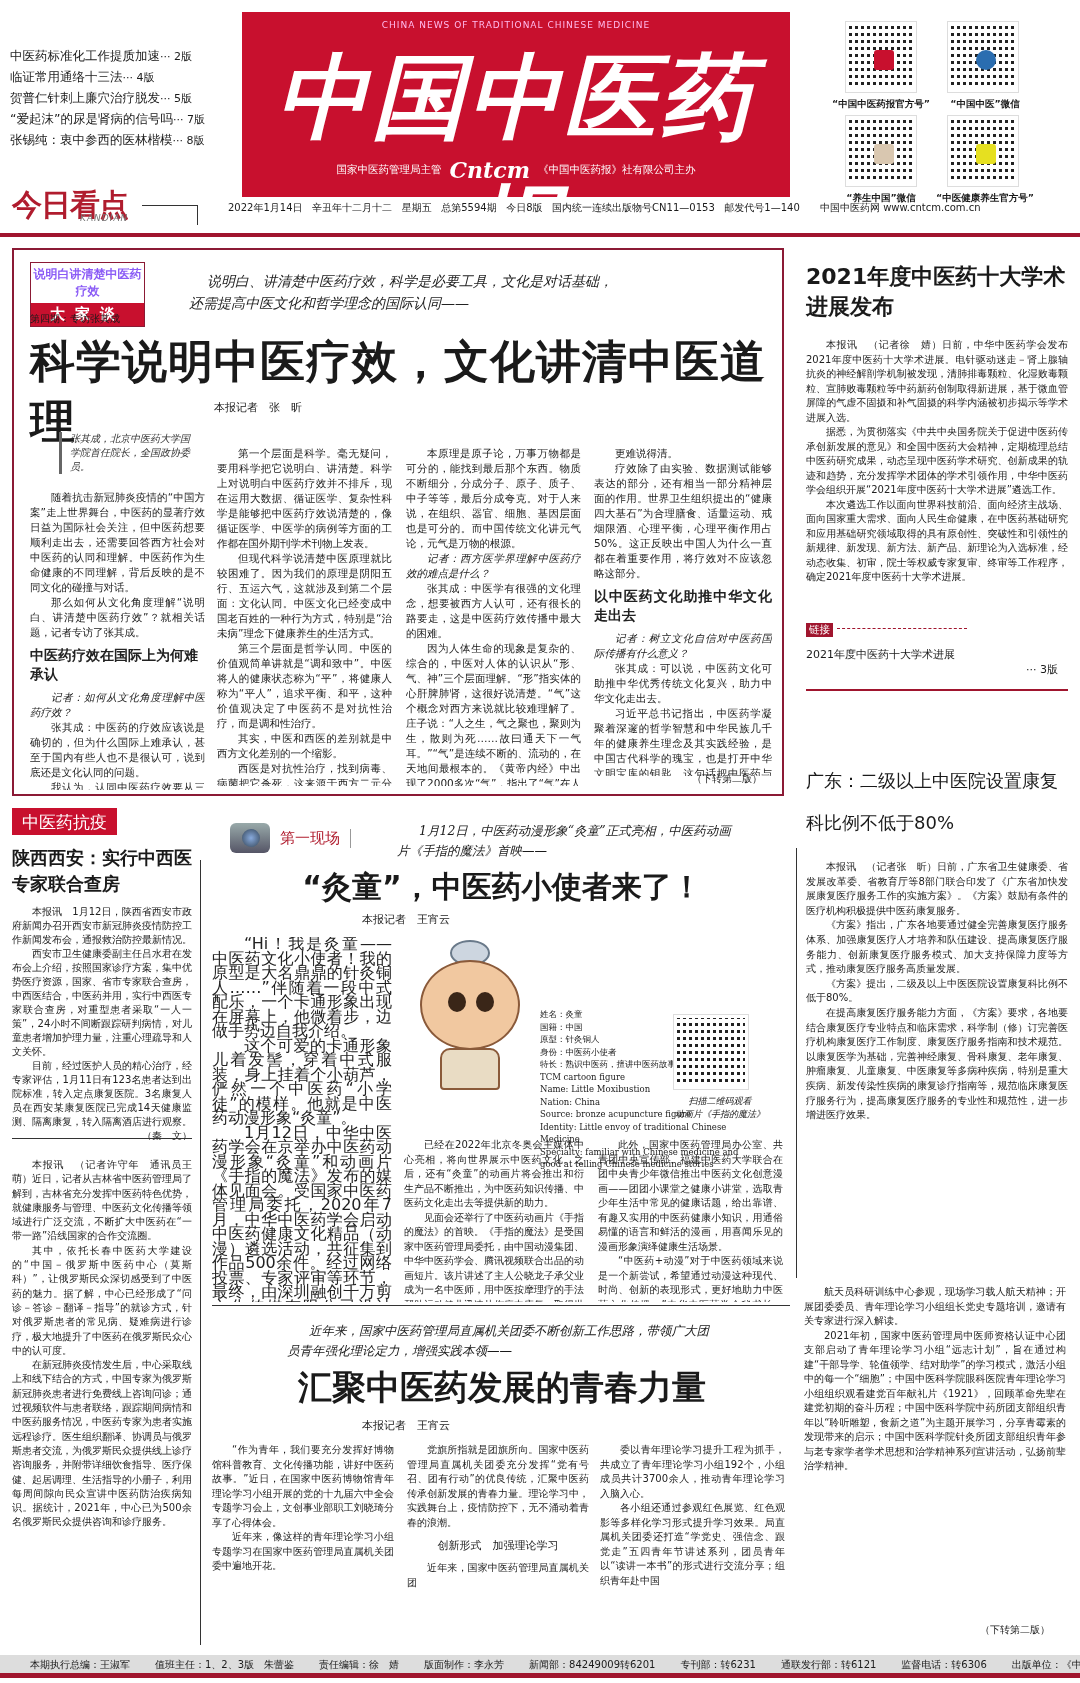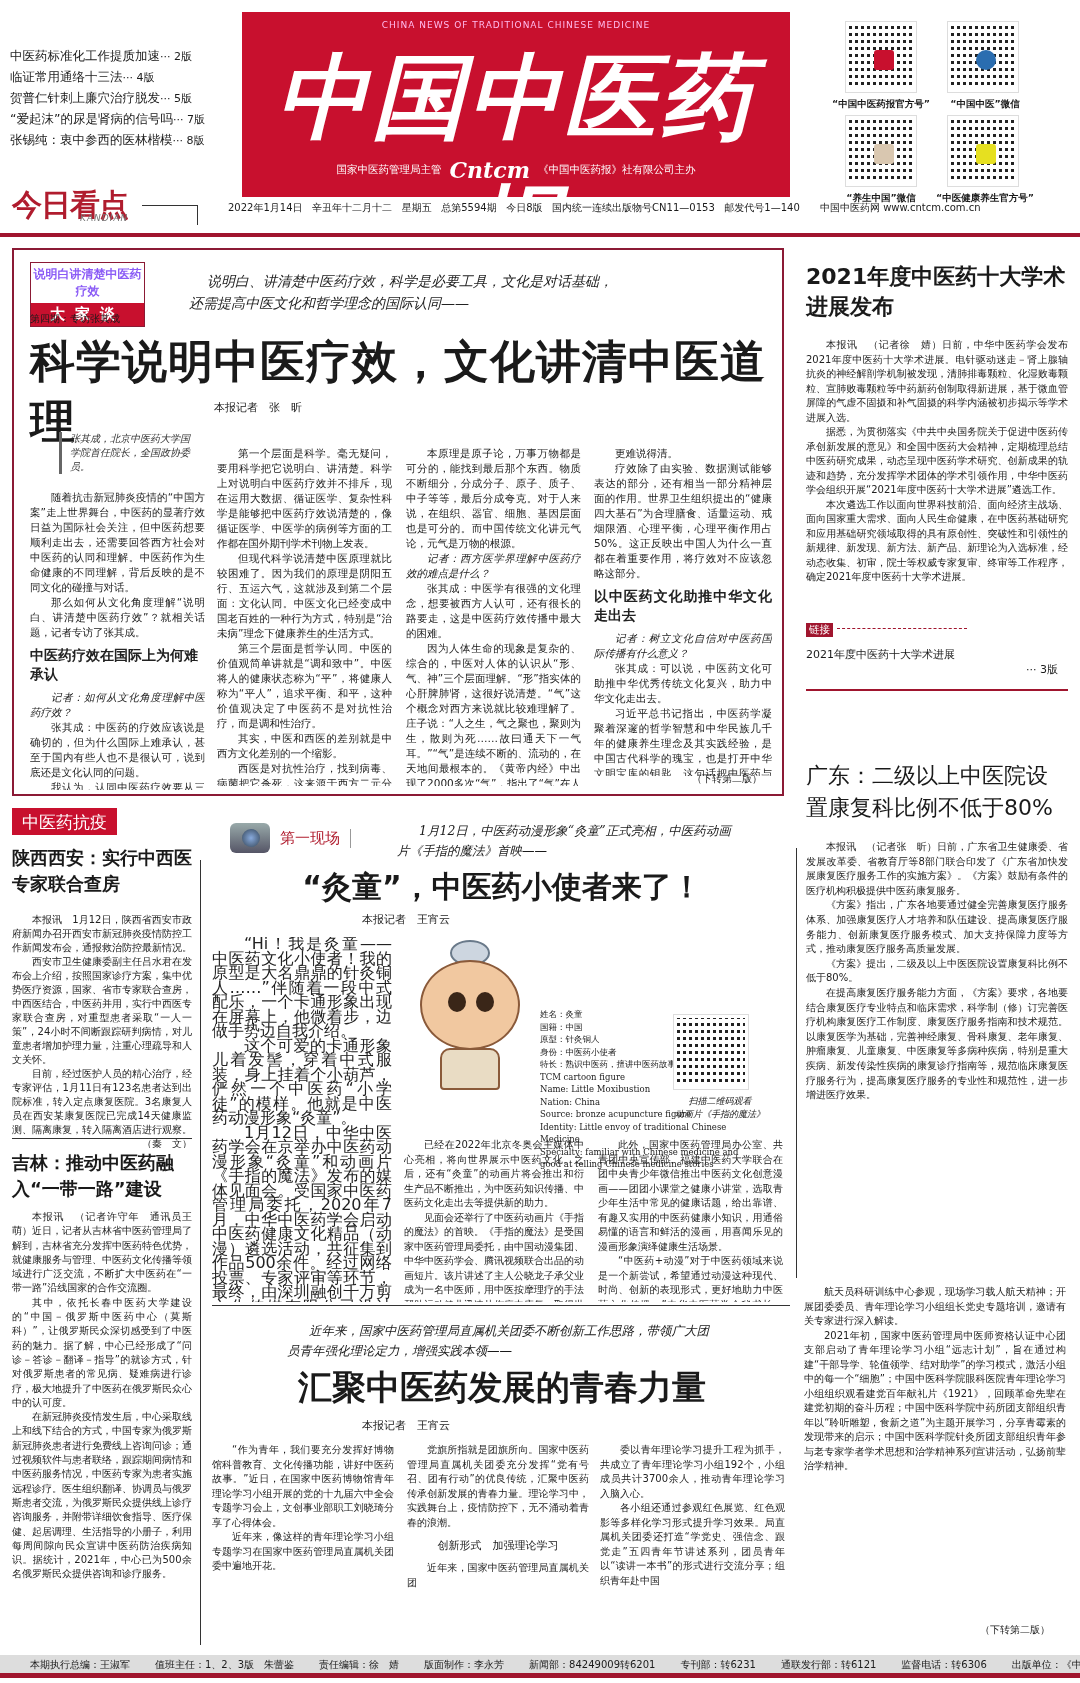--- a/index.html
+++ b/index.html
@@ -32,21 +32,21 @@
 .issue{position:absolute;left:16px;top:62px;font-size:10px}
 .deck{position:absolute;left:175px;top:20px;width:590px;font-family:"DejaVu Serif",serif;font-size:14px;line-height:22px;color:#222;font-style:italic}
 .deck .l1{padding-left:18px}
 .head1{position:absolute;left:16px;top:82px;width:750px;font-size:45px;font-weight:bold;letter-spacing:1px;font-family:"DejaVu Sans",sans-serif}
 .byline{font-family:"DejaVu Serif",serif;font-size:11px;}
 .col{font-size:10.5px;line-height:15px;text-align:justify;overflow:hidden;color:#222}
 .col p{text-indent:2em}
 .sidequote{position:absolute;left:45px;top:182px;width:140px;font-size:10px;line-height:14px;font-style:italic;border-left:3px solid #666;padding-left:8px;color:#333}
 .subhead{font-size:14px;font-weight:bold;line-height:19px;margin:6px 0}
 .right-head{font-size:22px;font-weight:bold;line-height:30px}
-.right-head2{font-size:22px;line-height:32px}
+.right-head2{font-size:18px;line-height:42px}
 .link-tag{display:inline-block;background:#a0152e;color:#fff;font-size:10.5px;padding:0 3px}
 .dash{display:inline-block;width:130px;border-top:1px dashed #a0152e;vertical-align:middle;margin-left:4px}
 .section-tag{left:12px;top:808px;width:105px;height:27px;background:#c8102e;color:#fff;font-size:17px;padding:3px 10px;font-family:"DejaVu Serif",serif}
 .left-head{font-size:18px;font-weight:bold;line-height:26px}
 .vrule{border-left:1px solid #333}
 .hrule{border-top:1px solid #333}
 .camera{width:40px;height:30px;border-radius:6px;background:linear-gradient(#9aa 0,#556 100%);position:relative}
 .camera:after{content:"";position:absolute;left:12px;top:6px;width:18px;height:18px;border-radius:50%;background:radial-gradient(#8ad,#345)}
 .mascot{width:120px;height:150px;position:relative}
 .mascot .head{position:absolute;left:10px;top:20px;width:100px;height:90px;border-radius:50%;background:#f1c8a0;border:2px solid #8a5a3a}
@@ -183,30 +183,29 @@
       <p>《方案》指出，广东各地要通过健全完善康复医疗服务体系、加强康复医疗人才培养和队伍建设、提高康复医疗服务能力、创新康复医疗服务模式、加大支持保障力度等方式，推动康复医疗服务高质量发展。</p>
       <p>《方案》提出，二级及以上中医医院设置康复科比例不低于80%。</p>
       <p>在提高康复医疗服务能力方面，《方案》要求，各地要结合康复医疗专业特点和临床需求，科学制（修）订完善医疗机构康复医疗工作制度、康复医疗服务指南和技术规范。以康复医学为基础，完善神经康复、骨科康复、老年康复、肿瘤康复、儿童康复、中医康复等多病种疾病，特别是重大疾病、新发传染性疾病的康复诊疗指南等，规范临床康复医疗服务行为，提高康复医疗服务的专业性和规范性，进一步增进医疗效果。</p>
   </div>
 </div>
 <div class="abs vrule" style="left:796px;top:848px;height:430px"></div>
 
 <div class="abs section-tag">中医药抗疫</div>
 <div class="abs" style="left:12px;top:845px;width:180px">
   <div class="left-head">陕西西安：实行中西医专家联合查房</div>
-  <div class="col" style="margin-top:16px;height:235px;font-size:10px;line-height:14px">
+  <div class="col" style="margin-top:8px;height:235px;font-size:10px;line-height:14px">
     <p>本报讯　1月12日，陕西省西安市政府新闻办召开西安市新冠肺炎疫情防控工作新闻发布会，通报救治防控最新情况。</p>
       <p>西安市卫生健康委副主任吕水君在发布会上介绍，按照国家诊疗方案，集中优势医疗资源，国家、省市专家联合查房，中西医结合，中医药并用，实行中西医专家联合查房，对重型患者采取“一人一策”，24小时不间断跟踪研判病情，对儿童患者增加护理力量，注重心理疏导和人文关怀。</p>
       <p>目前，经过医护人员的精心治疗，经专家评估，1月11日有123名患者达到出院标准，转入定点康复医院。3名康复人员在西安某康复医院已完成14天健康监测、隔离康复，转入隔离酒店进行观察。</p>
       <div style="text-align:right">（秦　文）</div>
   </div>
 </div>
 <div class="abs hrule" style="left:12px;top:1138px;width:180px"></div>
 <div class="abs" style="left:12px;top:1150px;width:180px">
-  <div class="left-head">吉林：推动中医药融入“一带一路”建设</div>
   <div class="col" style="margin-top:8px;height:440px;font-size:10px;line-height:14.3px">
     <p>本报讯　（记者许守年　通讯员王萌）近日，记者从吉林省中医药管理局了解到，吉林省充分发挥中医药特色优势，就健康服务与管理、中医药文化传播等领域进行广泛交流，不断扩大中医药在“一带一路”沿线国家的合作交流圈。</p>
       <p>其中，依托长春中医药大学建设的“中国－俄罗斯中医药中心（莫斯科）”，让俄罗斯民众深切感受到了中医药的魅力。据了解，中心已经形成了“问诊－答诊－翻译－指导”的就诊方式，针对俄罗斯患者的常见病、疑难病进行诊疗，极大地提升了中医药在俄罗斯民众心中的认可度。</p>
       <p>在新冠肺炎疫情发生后，中心采取线上和线下结合的方式，中国专家为俄罗斯新冠肺炎患者进行免费线上咨询问诊；通过视频软件与患者联络，跟踪期间病情和中医药服务情况，中医药专家为患者实施远程诊疗。医生组织翻译、协调员与俄罗斯患者交流，为俄罗斯民众提供线上诊疗咨询服务，并附带详细饮食指导、医疗保健、起居调理、生活指导的小册子，利用每周间隙向民众宣讲中医药防治疾病知识。据统计，2021年，中心已为500余名俄罗斯民众提供咨询和诊疗服务。</p>
   </div>
 </div>
 <div class="abs vrule" style="left:200px;top:860px;height:785px"></div>
 
 <div class="abs" style="left:212px;top:815px;width:580px;height:490px">
   <div style="position:absolute;left:18px;top:8px;display:flex;align-items:center">

